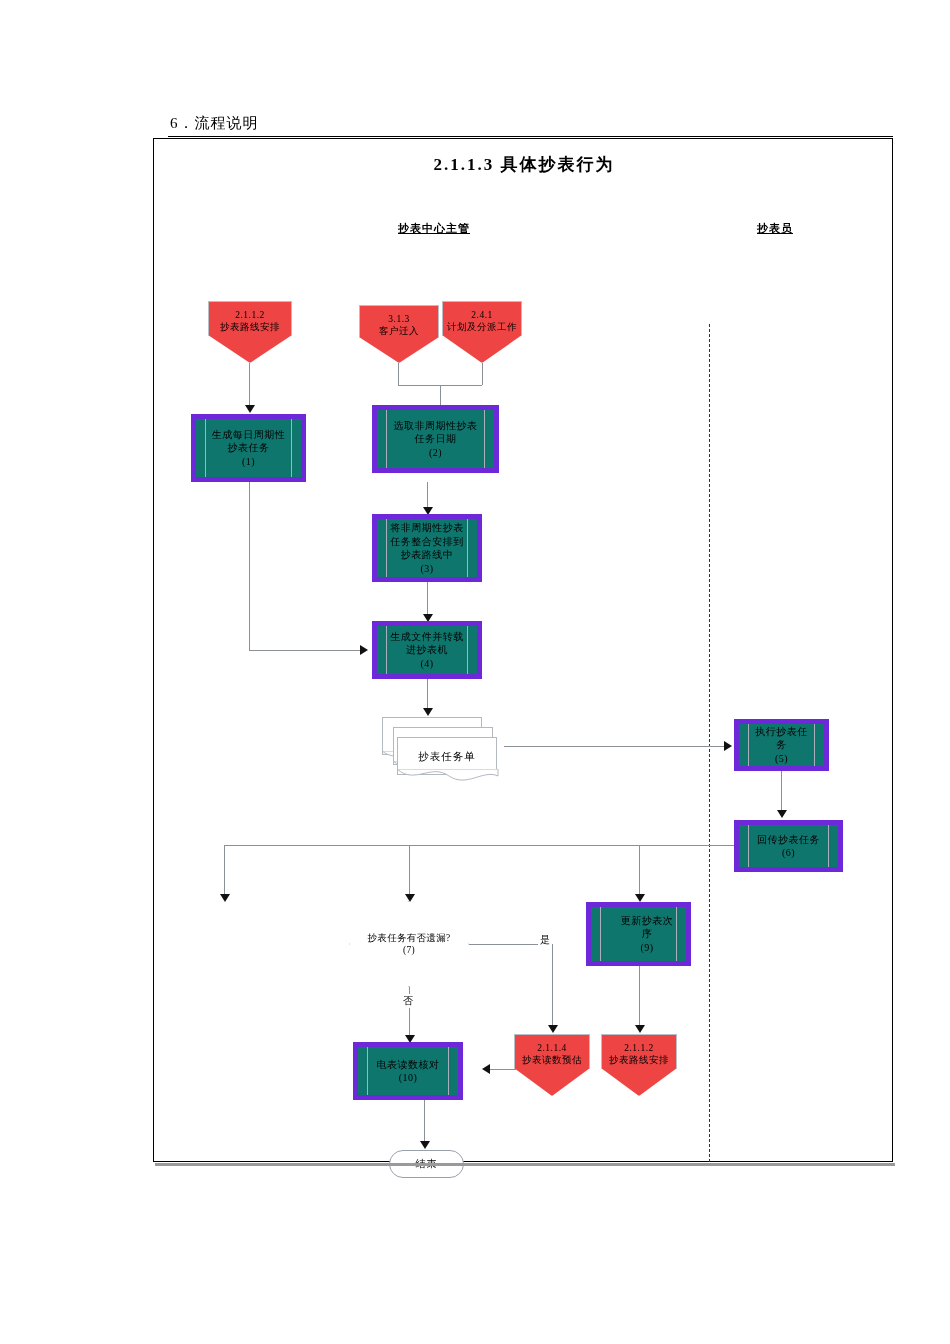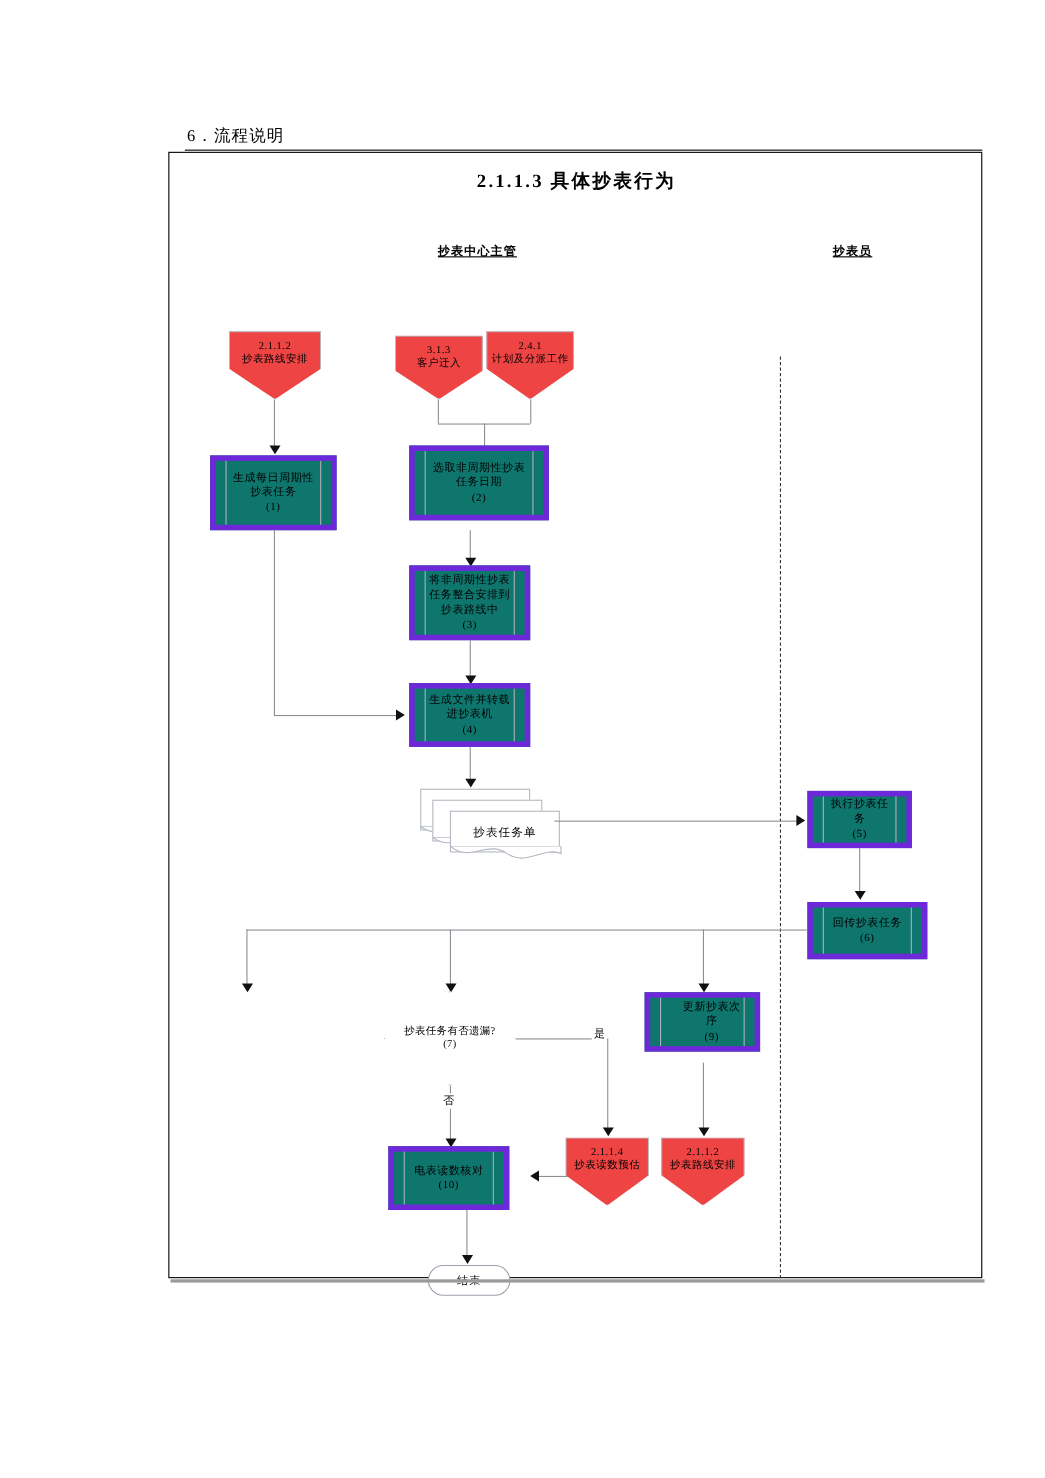--- a/index.html
+++ b/index.html
@@ -154,21 +154,21 @@
       <div class="docsheet" style="left:0;top:0;width:100px;height:38px;">
         <svg width="102" height="16" viewBox="0 0 102 16">
           <path d="M0,0 C18,14 34,-6 52,6 C70,17 86,0 101,6 L101,0 Z" fill="#fff" stroke="#b3b8c1" stroke-width="1"></path>
         </svg>
       </div>
       <div class="docsheet" style="left:11px;top:10px;width:100px;height:38px;">
         <svg width="102" height="16" viewBox="0 0 102 16">
           <path d="M0,0 C18,14 34,-6 52,6 C70,17 86,0 101,6 L101,0 Z" fill="#fff" stroke="#b3b8c1" stroke-width="1"></path>
         </svg>
       </div>
-      <div class="docsheet" style="left:27px;top:20px;width:100px;height:38px;">
+      <div class="docsheet" style="left:15px;top:20px;width:100px;height:38px;">
         <svg width="102" height="18" viewBox="0 0 102 18">
           <path d="M0,0 C18,16 34,-6 52,7 C70,19 86,0 101,7 L101,0 Z" fill="#fff" stroke="#b3b8c1" stroke-width="1"></path>
         </svg>
         <div class="doc-label" style="top:12px;">抄表任务单</div>
       </div>
     </div>
 
     <div class="ln lnh" style="left:350px;top:607px;width:222px;"></div>
     <div class="arrow-r" style="left:570px;top:602px;"></div>
 
@@ -192,21 +192,21 @@
     <div class="arrow-d" style="left:251px;top:755px;"></div>
     <div class="ln lnv" style="left:485px;top:706px;height:52px;"></div>
     <div class="arrow-d" style="left:481px;top:755px;"></div>
 
 
     <div class="node dia" style="left:195px;top:762px;width:120px;height:86px;">
       <span class="txt"><span>抄表任务有否遗漏?</span><br>
       <span>(7)</span></span>
     </div>
 
-    <div class="node proc" style="left:432px;top:763px;width:105px;height:54px;padding-left:17px;">
+    <div class="node proc" style="left:432px;top:763px;width:105px;height:64px;padding-left:17px;">
       <span class="txt"><span>更新抄表次序</span><br>
       <span>(9)</span></span>
     </div>
 
     <div class="ln lnh" style="left:315px;top:805px;width:83px;"></div>
     <div class="edge-label" style="left:384px;top:794px;">是</div>
     <div class="ln lnv" style="left:398px;top:805px;height:84px;"></div>
     <div class="arrow-d" style="left:394px;top:886px;"></div>
 
     <div class="ln lnv" style="left:255px;top:848px;height:52px;"></div>

